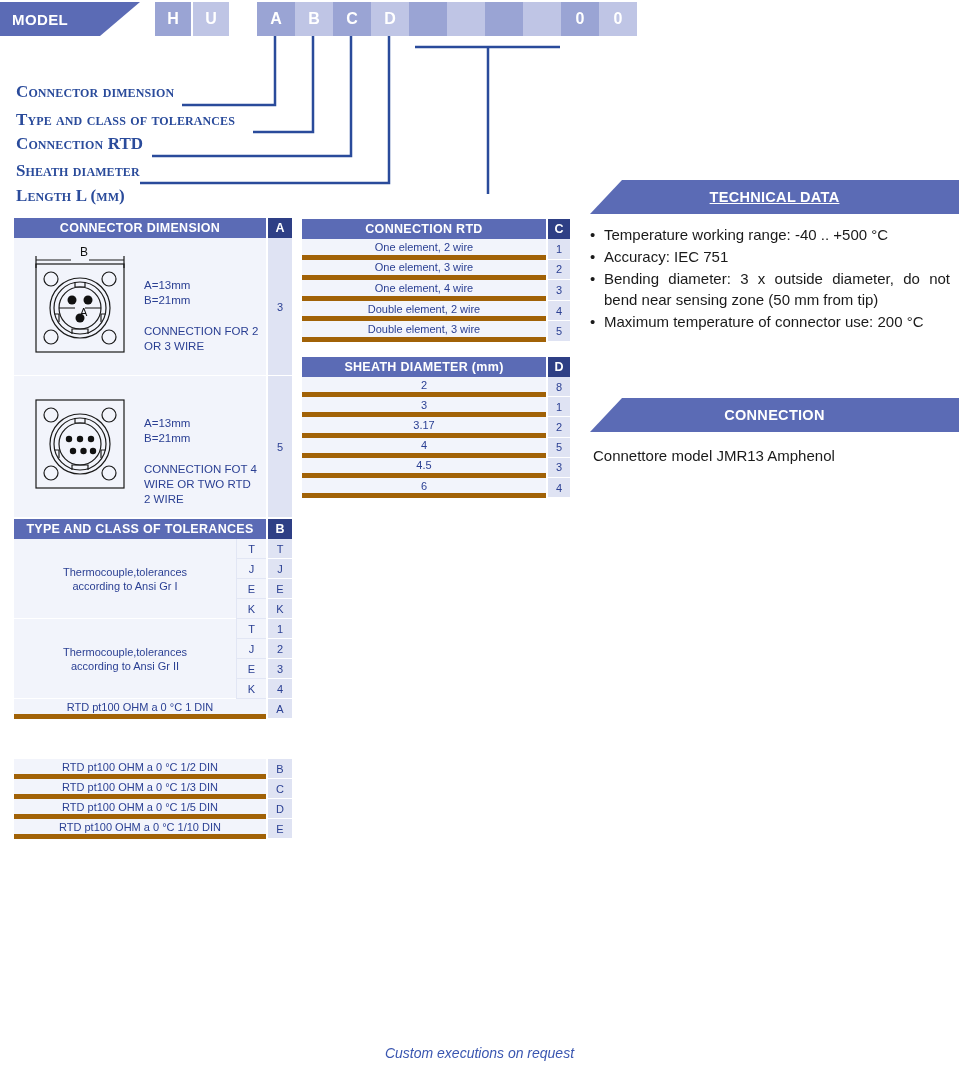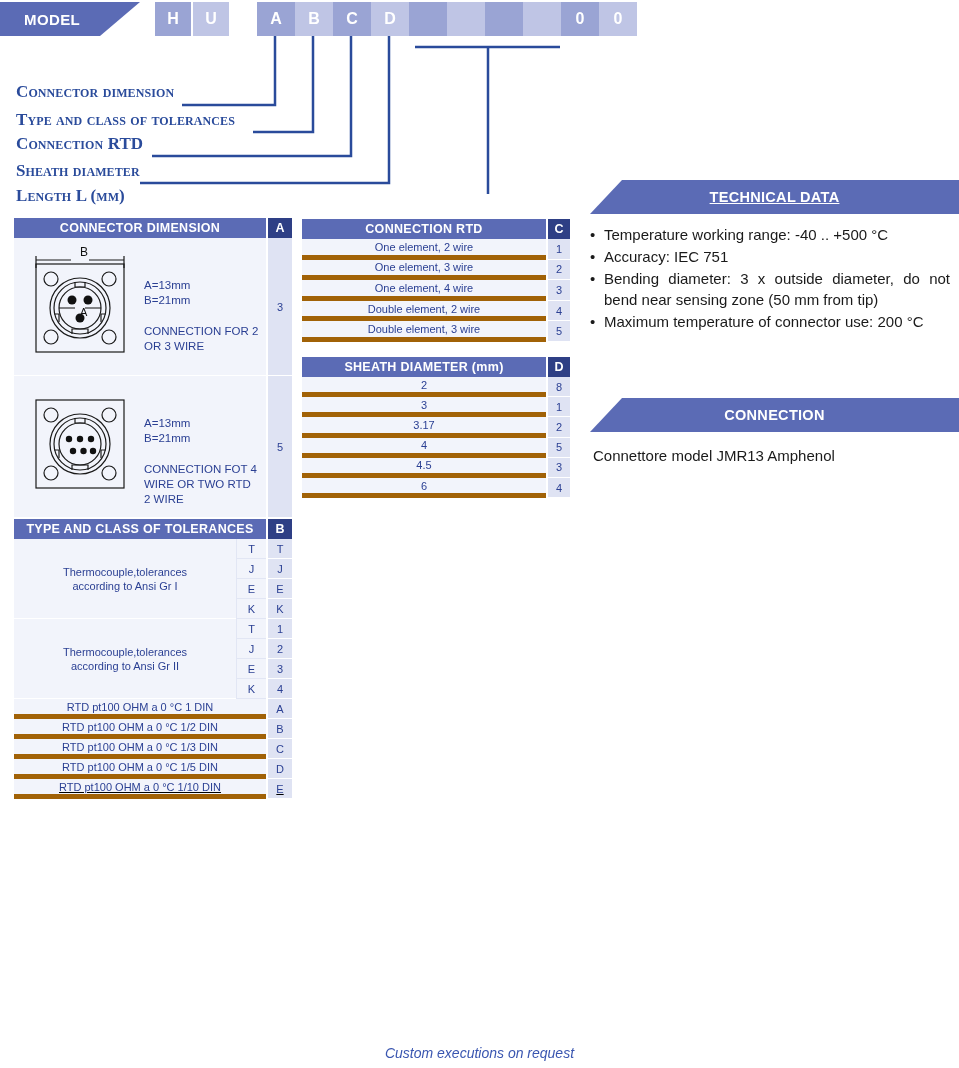--- a/index.html
+++ b/index.html
@@ -15,21 +15,21 @@
   
   #model-strip { position: absolute; left: 0; top: 2px; width: 959px; height: 34px; }
   .model-tag {
     position: absolute; left: 0; top: 0; width: 140px; height: 34px;
     background: #5b6bb5;
     clip-path: polygon(0 0, 140px 0, 100px 34px, 0 34px);
     display: flex; align-items: center;
   }
   .model-tag span {
     color: #ffffff; font-size: 15px; font-weight: bold;
-    letter-spacing: .4px; padding-left: 24px;
+    letter-spacing: .4px; padding-left: 12px;
   }
   .code-box {
     position: absolute; top: 0; height: 34px;
     display: flex; align-items: center; justify-content: center;
     color: #ffffff; font-size: 16px; font-weight: bold;
   }
   .cb-dark  { background: #9aa4d4; }
   .cb-light { background: #bfc5e5; }
 
   .lead-label {
@@ -286,36 +286,36 @@
             <div class="cell-code" style="height: 20px;">2</div>
             <div class="cell-code" style="height: 20px;">3</div>
             <div class="cell-code" style="height: 20px;">4</div>
           </div>
         </div>
         <div class="row" style="height: 20px;">
           <div class="cell-main" style="flex: 0 0 252px;">RTD pt100 OHM a 0 °C 1 DIN</div>
           <div style="width: 2px; flex: 0 0 2px; background: rgb(255, 255, 255);"></div>
           <div class="cell-code" style="flex: 0 0 24px;">A</div>
         </div>
-        <div class="row" style="height: 20px;">
+        <div class="row" style="height: 20px; margin-top: 40px;">
           <div class="cell-main" style="flex: 0 0 252px;">RTD pt100 OHM a 0 °C 1/2 DIN</div>
           <div style="width: 2px; flex: 0 0 2px; background: rgb(255, 255, 255);"></div>
           <div class="cell-code" style="flex: 0 0 24px;">B</div>
         </div>
         <div class="row" style="height: 20px;">
           <div class="cell-main" style="flex: 0 0 252px;">RTD pt100 OHM a 0 °C 1/3 DIN</div>
           <div style="width: 2px; flex: 0 0 2px; background: rgb(255, 255, 255);"></div>
           <div class="cell-code" style="flex: 0 0 24px;">C</div>
         </div>
         <div class="row" style="height: 20px;">
           <div class="cell-main" style="flex: 0 0 252px;">RTD pt100 OHM a 0 °C 1/5 DIN</div>
           <div style="width: 2px; flex: 0 0 2px; background: rgb(255, 255, 255);"></div>
           <div class="cell-code" style="flex: 0 0 24px;">D</div>
         </div>
-        <div class="row" style="height: 20px; text-decoration: underline;">
+        <div class="row" style="height: 20px;">
           <div class="cell-main" style="flex: 0 0 252px;">RTD pt100 OHM a 0 °C 1/10 DIN</div>
           <div style="width: 2px; flex: 0 0 2px; background: rgb(255, 255, 255);"></div>
           <div class="cell-code" style="flex: 0 0 24px;">E</div>
         </div>
       </div>
   </div>
 
   <div class="tbl" style="left:302px;top:219px;width:268px;">
     <div class="tbl-head">
       <div class="th-main" style="width:244px;flex:0 0 244px;">CONNECTION RTD</div>

